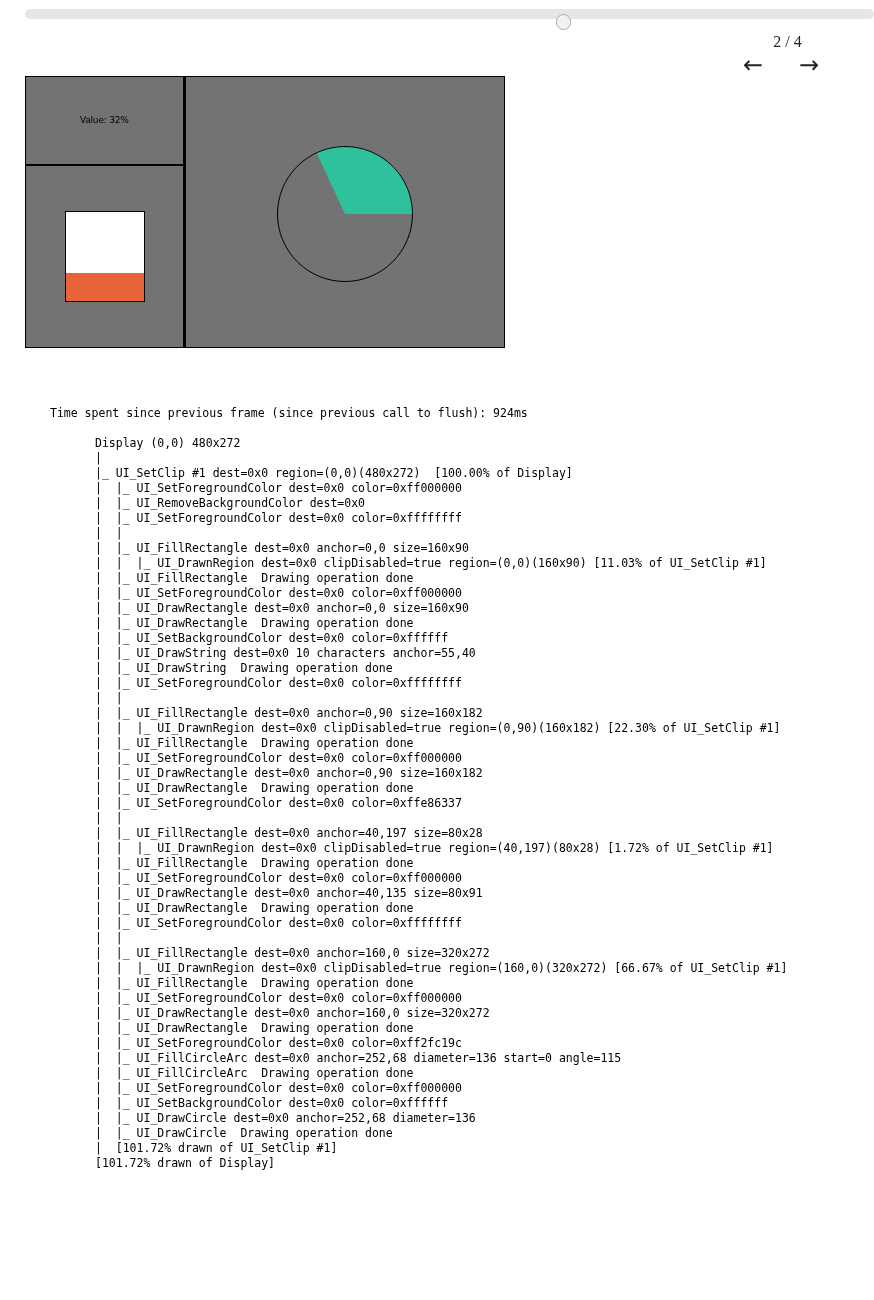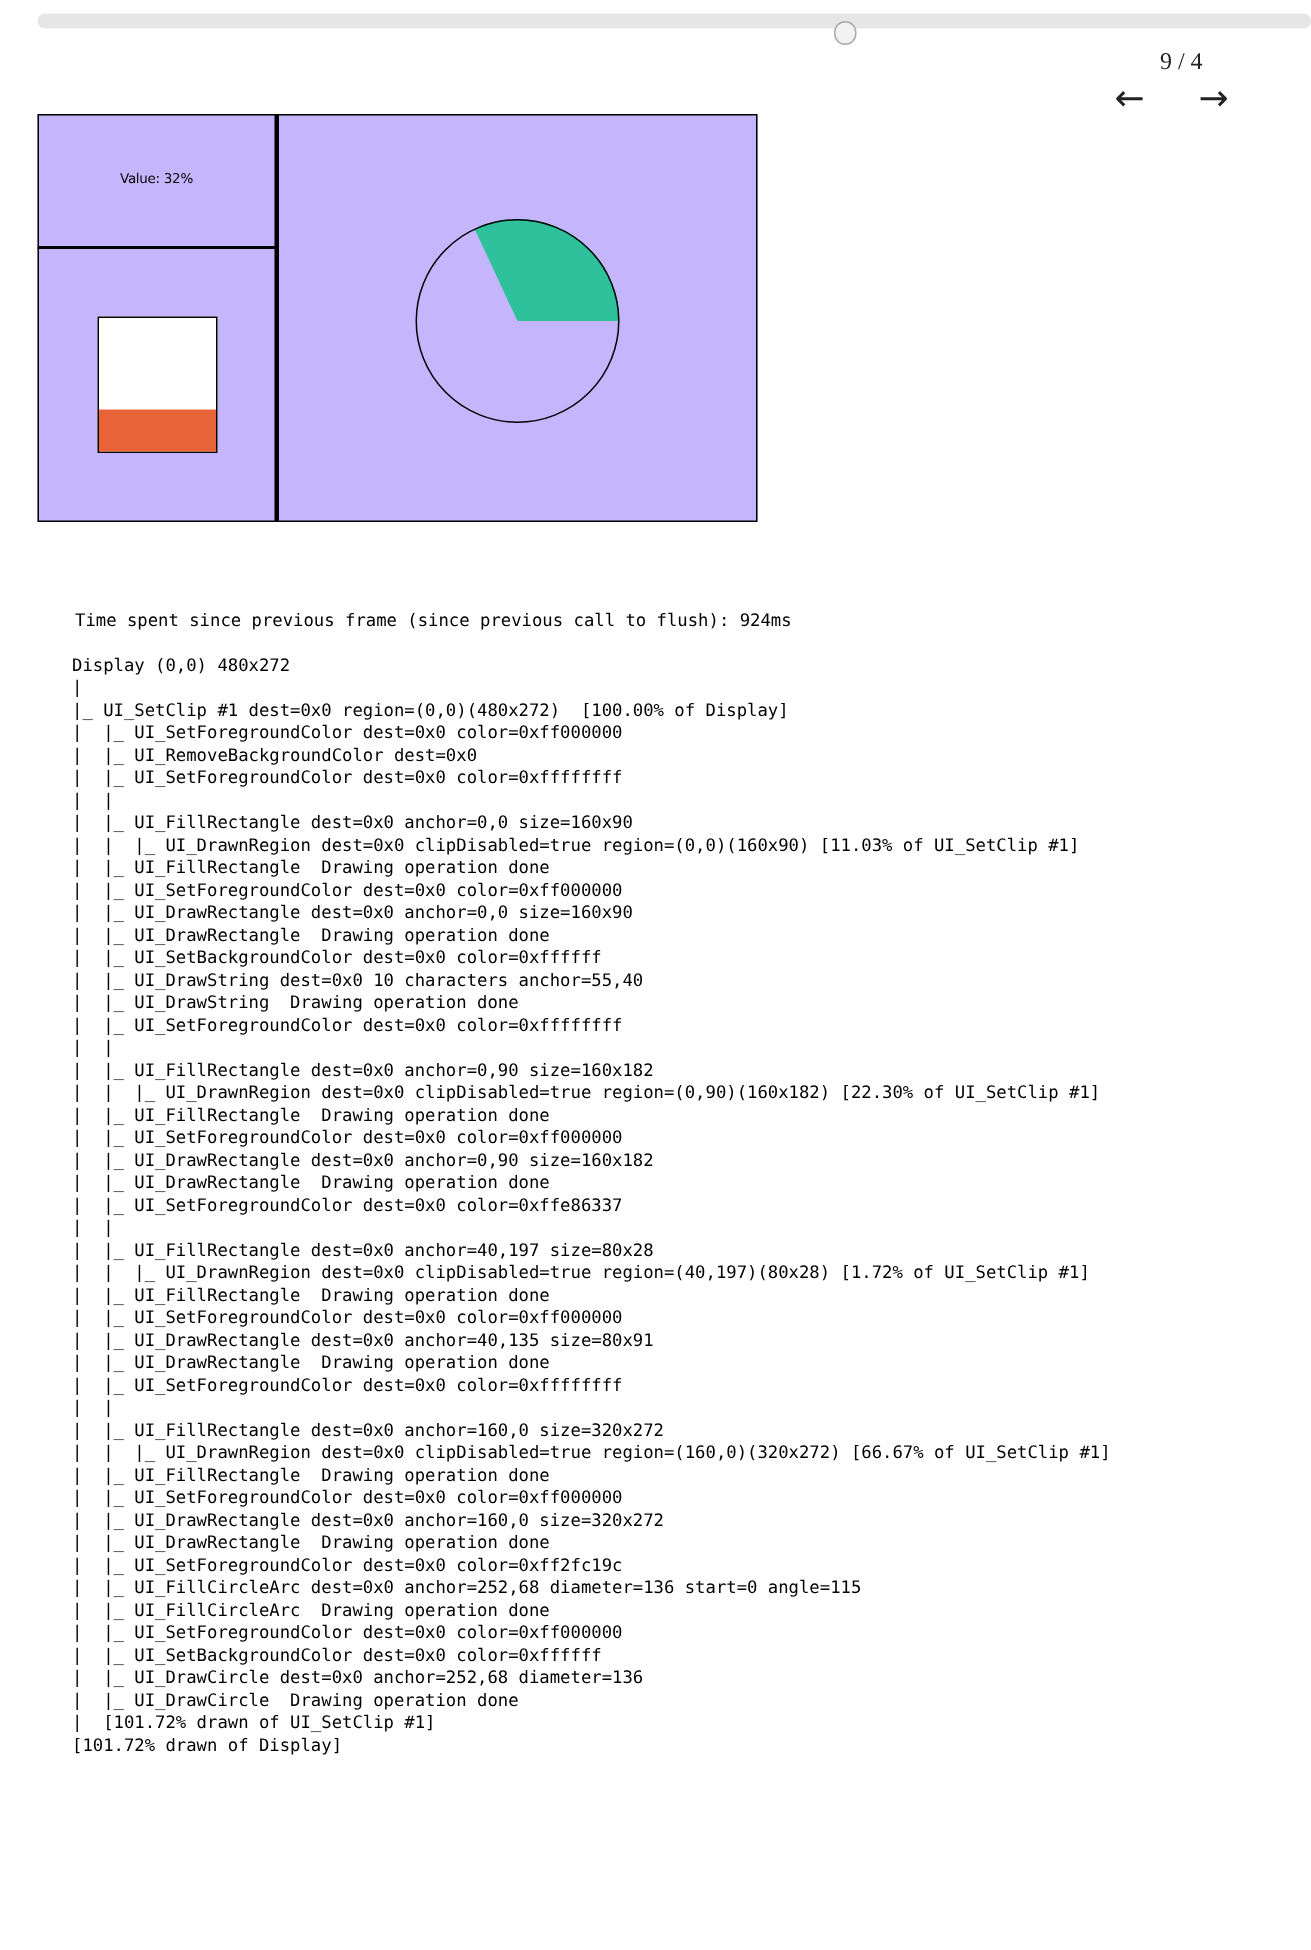--- a/index.html
+++ b/index.html
@@ -6,42 +6,42 @@
     body { width: 874px; height: 1300px; position: relative; overflow: hidden; font-family: "Liberation Serif", serif; }
 
     .slider { position: absolute; left: 25px; top: 9px; width: 849px; height: 10px; background: #e6e6e6; border-radius: 5px; }
     .slider-thumb { position: absolute; left: 527px; top: 5px; width: 15px; height: 16px; border: 1px solid #aaaaaa; border-radius: 8px; background: #f2f2f2; box-sizing: border-box; }
 
     .pager { position: absolute; left: 760px; top: 33px; width: 55px; text-align: center; font-size: 16px; color: #222; }
     .nav-arrow { position: absolute; top: 52px; font-size: 24px; line-height: 26px; color: #222; cursor: pointer; font-family: "DejaVu Sans", sans-serif; }
     .nav-prev { left: 743px; }
     .nav-next { left: 799px; }
 
-    .display { position: absolute; left: 25px; top: 76px; width: 480px; height: 272px; box-sizing: border-box; background: #c4b5fd; }
+    .display { position: absolute; left: 25px; top: 76px; width: 480px; height: 272px; box-sizing: border-box; background: #737373; }
     .panel { position: absolute; box-sizing: border-box; border: 1px solid #000; }
     .panel-top { left: 0; top: 0; width: 160px; height: 90px; border-right-width: 2px; border-bottom-width: 2px; }
     .panel-bottom { left: 0; top: 89px; width: 160px; height: 183px; border-right-width: 2px; }
     .panel-right { left: 159px; top: 0; width: 321px; height: 272px; border-left-width: 2px; }
     .value-label { position: absolute; left: 54px; top: 38px; font-family: "DejaVu Sans", sans-serif; font-size: 9px; letter-spacing: -0.2px; color: #000; }
     .gauge { position: absolute; left: 40px; top: 135px; width: 80px; height: 91px; border: 1px solid #000; box-sizing: border-box; background: #fff; }
     .gauge-fill { position: absolute; left: 0; bottom: 0; width: 100%; height: 28px; }
     .pie-svg { position: absolute; left: 250px; top: 68px; }
 
     .console { position: absolute; left: 34px; top: 390px; font-family: "DejaVu Sans Mono", monospace; font-size: 11.5px; line-height: 15px; color: #000; white-space: pre; margin: 16px; }
     .trace { position: absolute; left: 48px; top: 436px; font-family: "DejaVu Sans Mono", monospace; font-size: 11.5px; line-height: 15px; color: #000; white-space: pre; margin: 0; }
-    .trace-line { height: 15px; display: block; }
+    .trace-line { height: 15px; display: block; margin-left: 47px; }
   </style>
 </head>
 <body>
 
 <div class="slider">
   <div class="slider-thumb" style="left: 530.645px;"></div>
 </div>
 
-<div class="pager">9 / 4</div>
+<div class="pager">2 / 4</div>
 <div class="nav-arrow nav-prev">←</div>
 <div class="nav-arrow nav-next">→</div>
 
 <div class="display">
   <div class="panel panel-top">
     <span class="value-label">Value: 32%</span>
   </div>
   <div class="panel panel-bottom"></div>
   <div class="gauge">
     <div class="gauge-fill" id="gauge-fill" style="background: rgb(232, 99, 55);"></div>

